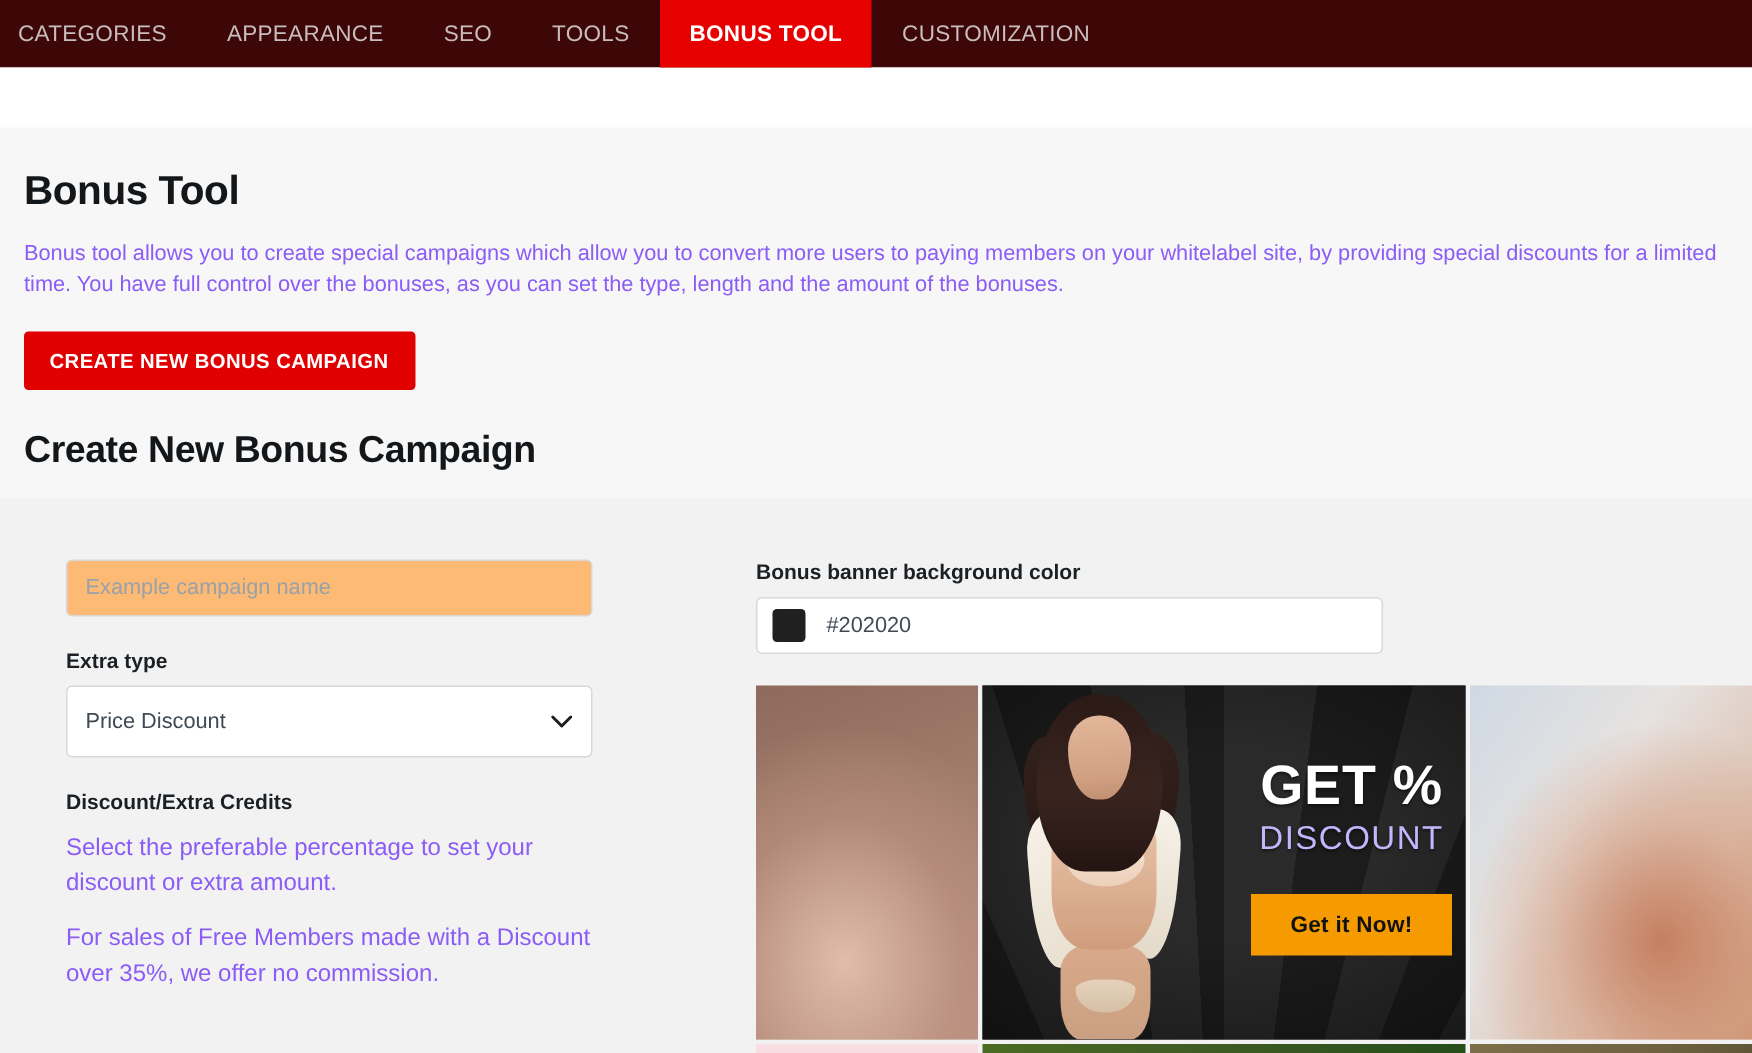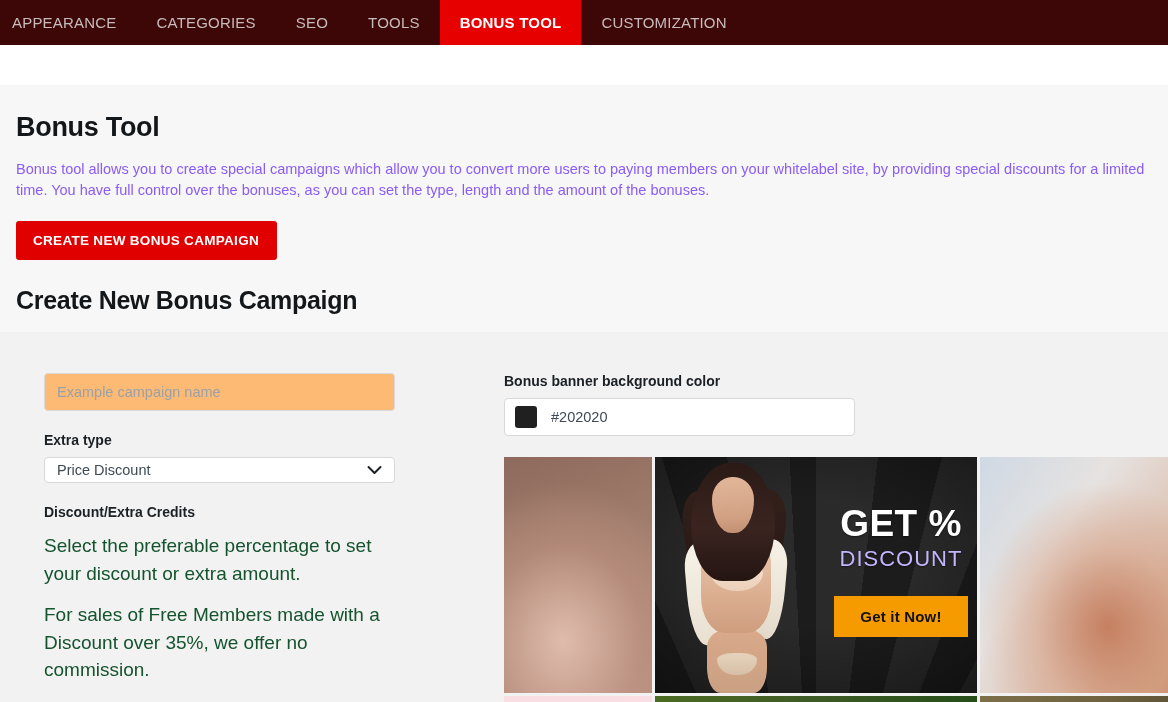--- a/index.html
+++ b/index.html
@@ -135,21 +135,21 @@
     outline: none;
   }
   .text-input::placeholder { color: #9aa1a8; }
 
   .field-block { margin-bottom: 21px; }
 
   
   .select-wrap {
     position: relative;
     width: 351px;
-    height: 26px;
+    height: 48px;
   }
   .select-box {
     width: 100%;
     height: 100%;
     border: 1px solid #d8d8d8;
     border-radius: 4px;
     background: #ffffff;
     padding: 0 34px 0 12px;
     font-size: 14.5px;
     color: #3f4a55;
@@ -160,31 +160,31 @@
   .chevron {
     position: absolute;
     right: 13px;
     top: 50%;
     transform: translateY(-50%);
     pointer-events: none;
     line-height: 0;
   }
 
   .help-text {
-    font-size: 19px;
-    color: #14532d;
+    font-size: 16px;
+    color: #8b5cf6;
     line-height: 1.45;
     width: 352px;
     margin: 12px 0 0 0;
   }
   .help-text + .help-text { margin-top: 14px; }
 
   
   .color-input {
-    width: 351px;
+    width: 418px;
     height: 38px;
     border: 1px solid #d8d8d8;
     border-radius: 4px;
     background: #ffffff;
     display: flex;
     align-items: center;
     padding: 14px 10px;
     cursor: pointer;
   }
   .swatch {
@@ -359,24 +359,24 @@
     cursor: pointer;
     font-family: "Liberation Sans", sans-serif;
     letter-spacing: 0.2px;
   }
 </style>
 </head>
 <body>
 
 <div class="navbar">
   <div class="nav-item">
+      <span>CATEGORIES</span>
+    </div>
+  <div class="nav-item">
       <span>APPEARANCE</span>
-    </div>
-  <div class="nav-item">
-      <span>CATEGORIES</span>
     </div>
   <div class="nav-item">
       <span>SEO</span>
     </div>
   <div class="nav-item">
       <span>TOOLS</span>
     </div>
   <div class="nav-item active">
       <span>BONUS TOOL</span>
     </div>

